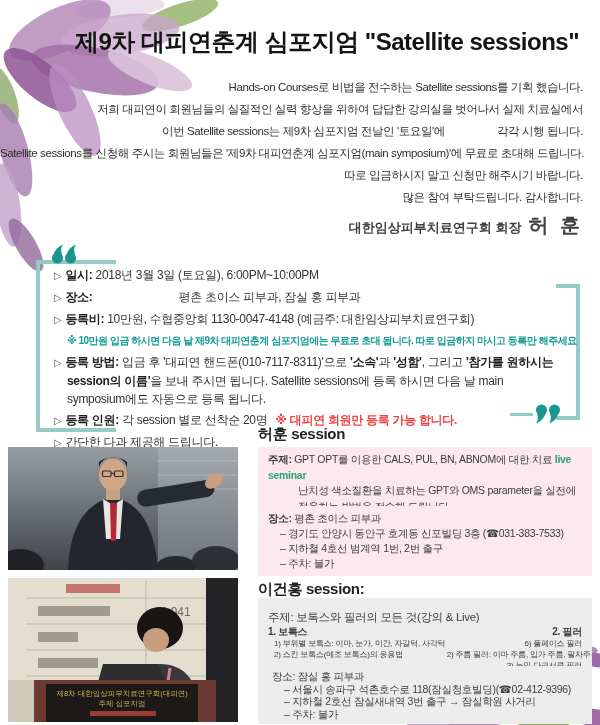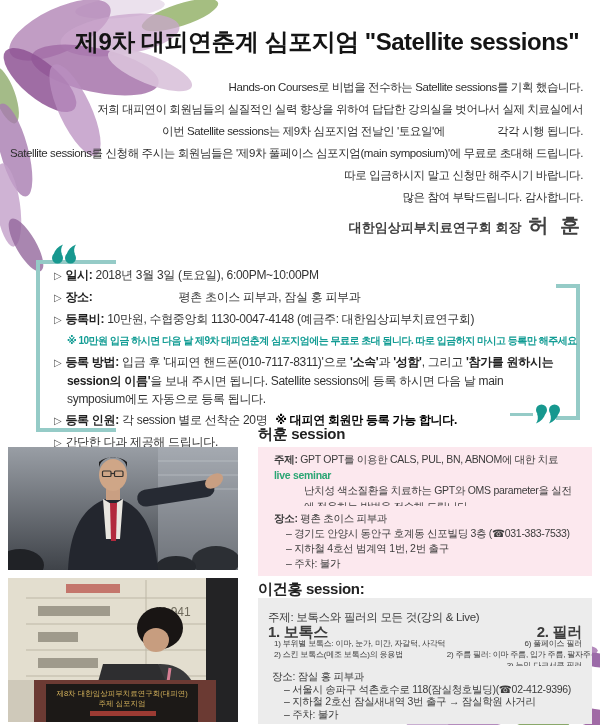--- a/index.html
+++ b/index.html
@@ -31,45 +31,45 @@
   .quote-open{left:50px;top:243px;z-index:3;}
   .quote-close{left:536px;top:404px;z-index:3;}
   .quote-dash{left:510px;top:413px;width:23px;height:3px;background:#95cbc7;z-index:2;}
   .info{left:54px;top:266px;width:506px;font-size:12px;line-height:18px;color:#333;
         font-weight:500;letter-spacing:-0.3px;z-index:2;}
   .info .row{padding-left:13px;text-indent:-13px;margin-bottom:3px;}
   .info .marker{color:#555;font-size:10px;margin-right:4px;}
   .info b{color:#1f1f1f;}
   .note{color:#129c94;font-weight:700;margin-left:13px;margin-bottom:3px;
         font-size:10px;letter-spacing:-0.5px;white-space:nowrap;}
-  .note-inline{color:#000000;font-weight:700;margin-left:8px;}
+  .note-inline{color:#ef4444;font-weight:700;margin-left:8px;}
   .venue-spacer{display:inline-block;width:86px;}
   
   .photo{left:8px;width:230px;z-index:2;}
   .photo svg{display:block;}
   .photo1{top:447px;height:123px;}
   .photo2{top:578px;height:144px;}
   .s-head{left:258px;font-size:15px;font-weight:700;color:#222;z-index:2;letter-spacing:-0.3px;}
   .s1-head{top:425px;}
   .s2-head{top:580px;}
-  .box{left:258px;width:334px;box-sizing:border-box;padding:5px 16px;z-index:2;overflow:hidden;
+  .box{left:258px;width:334px;box-sizing:border-box;padding:5px 10px;z-index:2;overflow:hidden;
        font-size:10.5px;letter-spacing:-0.3px;color:#3c3c3c;font-weight:500;}
   .pink{background:#fce8ee;}
   .gray{background:#ececec;}
   .s1-topic{top:447px;line-height:15.5px;}
   .s1-topic .cont{margin-left:30px;}
   .hl-green{color:#2aa573;font-weight:600;}
   .s1-place{top:506px;line-height:15px;}
   .sub{margin-left:12px;white-space:nowrap;}
   .s2-topic{top:598px;padding:12px 10px;}
   .s2-topic .topic-line{font-size:11.5px;line-height:15px;}
   .cols{display:flex;}
   .col1{width:55%;}
   .col2{width:45%;text-align:right;}
-  .col-title{font-size:15px;font-weight:700;line-height:12px;margin-top:1px;}
+  .col-title{font-size:10px;font-weight:700;line-height:12px;margin-top:1px;}
   .col-item{font-size:8px;line-height:11px;margin-left:6px;white-space:nowrap;letter-spacing:-0.2px;}
   .s2-place{top:666px;line-height:12.5px;padding:4px 14px;font-size:10.5px;}
   .teal-fill{fill:#17988f;}
 </style>
 </head>
 <body>
 
 <svg class="abs flower-tl" viewBox="0 0 250 280">
   <ellipse cx="120" cy="8" rx="45" ry="10" fill="#e6d9e8" opacity="0.8" transform="rotate(-5 120 8)"></ellipse>
   <ellipse cx="180" cy="15" rx="40" ry="11" fill="#8fae62" opacity="0.8" transform="rotate(-18 180 15)"></ellipse>
@@ -93,21 +93,21 @@
   <ellipse cx="60" cy="80" rx="25" ry="8" fill="#c9aed1" transform="rotate(-4 60 80)"></ellipse>
   <ellipse cx="225" cy="78" rx="25" ry="9" fill="#a06aa5" transform="rotate(10 225 78)"></ellipse>
 </svg>
 
 <div class="abs title">제9차 대피연춘계 심포지엄 "Satellite sessions"</div>
 
 <div class="abs intro">
   <div>Hands-on Courses로 비법을 전수하는 Satellite sessions를 기획 했습니다.</div>
   <div>저희 대피연이 회원님들의 실질적인 실력 향상을 위하여 답답한 강의실을 벗어나서 실제 치료실에서</div>
   <div><span>이번 Satellite sessions는 제9차 심포지엄 전날인 '토요일'에</span><span class="gap-spacer"></span><span>각각 시행 됩니다.</span></div>
-  <div>Satellite sessions를 신청해 주시는 회원님들은 '제9차 풀페이스 심포지엄(main symposium)'에 무료로 초대해 드립니다.</div>
+  <div>Satellite sessions를 신청해 주시는 회원님들은 '제9차 대피연춘계 심포지엄(main symposium)'에 무료로 초대해 드립니다.</div>
   <div>따로 입금하시지 말고 신청만 해주시기 바랍니다.</div>
   <div>많은 참여 부탁드립니다. 감사합니다.</div>
 </div>
 
 <div class="abs signature">
   <span>대한임상피부치료연구회 회장</span><span class="name">허 훈</span>
 </div>
 
 <div class="abs bracket-left"></div>
 <div class="abs bracket-right"></div>

